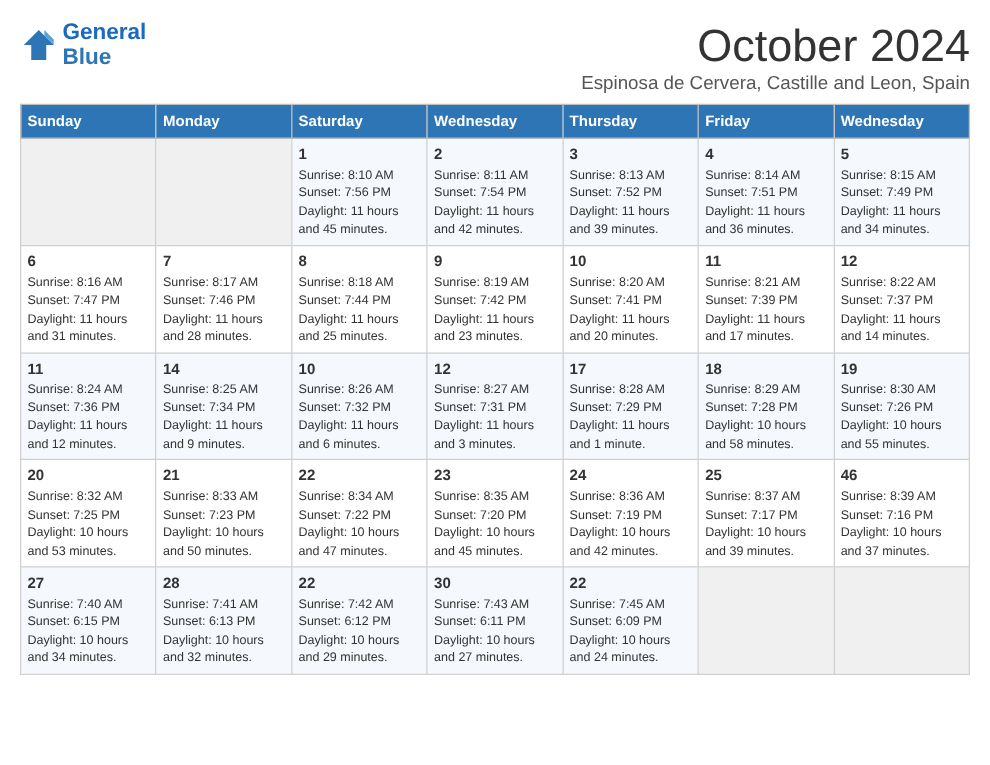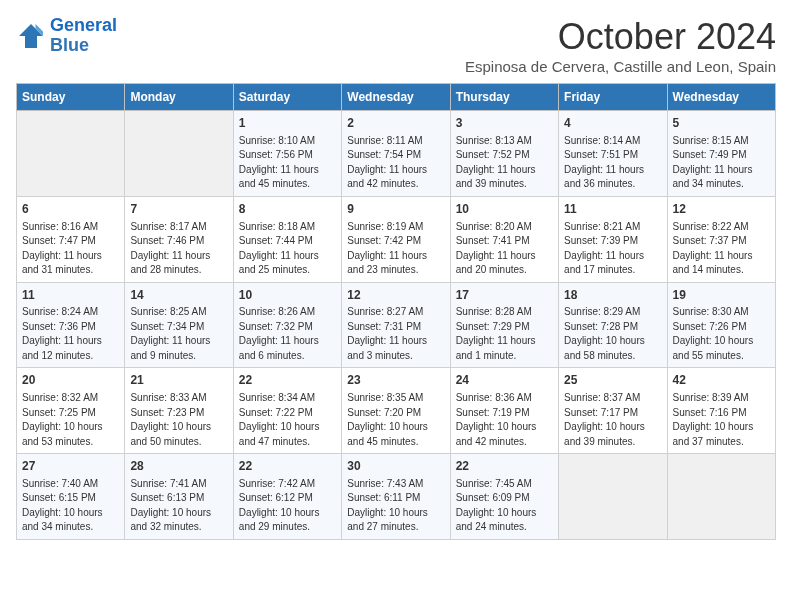--- a/index.html
+++ b/index.html
@@ -228,21 +228,21 @@
         </td>
         <td>
           <span class="day-num">24</span>
           <div class="day-info">Sunrise: 8:36 AM<br>Sunset: 7:19 PM<br>Daylight: 10 hours and 42 minutes.</div>
         </td>
         <td>
           <span class="day-num">25</span>
           <div class="day-info">Sunrise: 8:37 AM<br>Sunset: 7:17 PM<br>Daylight: 10 hours and 39 minutes.</div>
         </td>
         <td>
-          <span class="day-num">42</span>
+          <span class="day-num">46</span>
           <div class="day-info">Sunrise: 8:39 AM<br>Sunset: 7:16 PM<br>Daylight: 10 hours and 37 minutes.</div>
         </td>
       </tr>
       <tr>
         <td>
           <span class="day-num">27</span>
           <div class="day-info">Sunrise: 7:40 AM<br>Sunset: 6:15 PM<br>Daylight: 10 hours and 34 minutes.</div>
         </td>
         <td>
           <span class="day-num">28</span>

